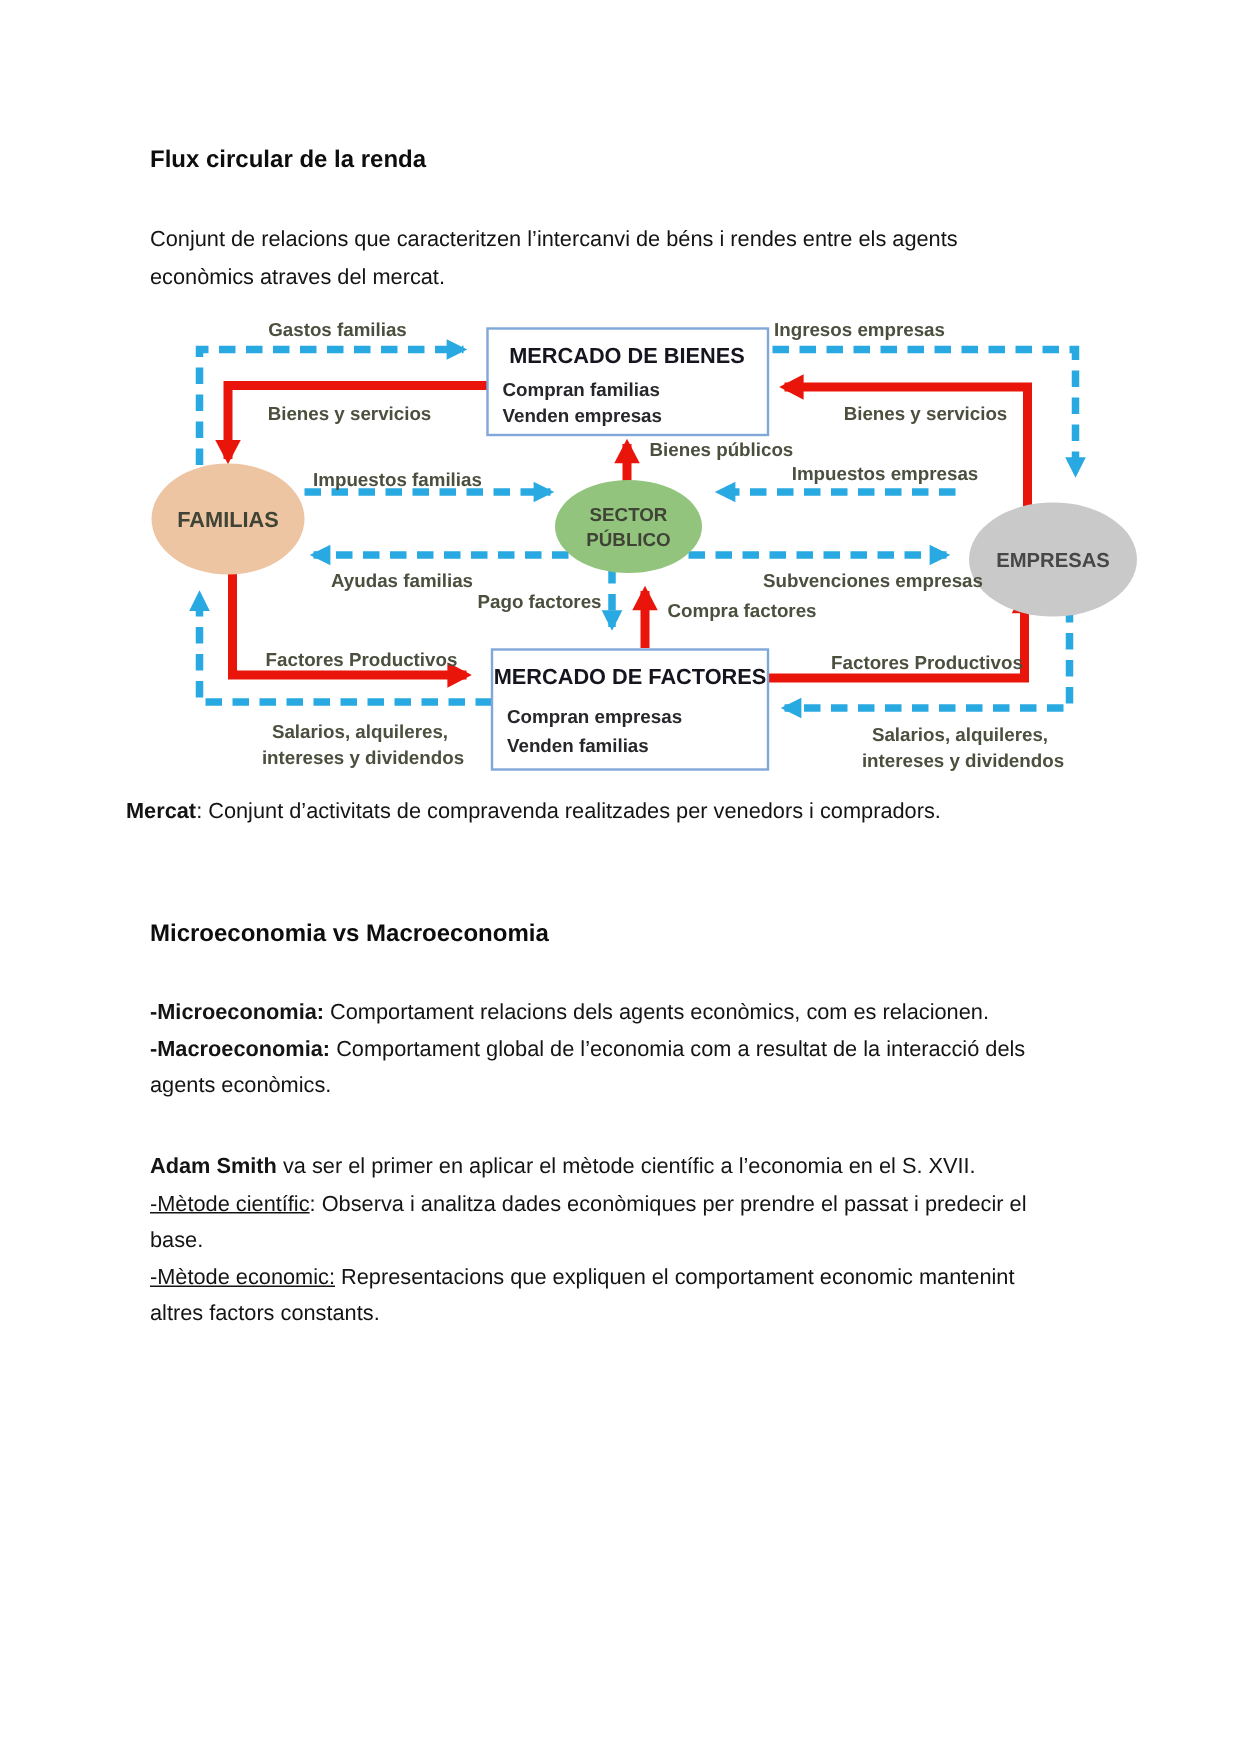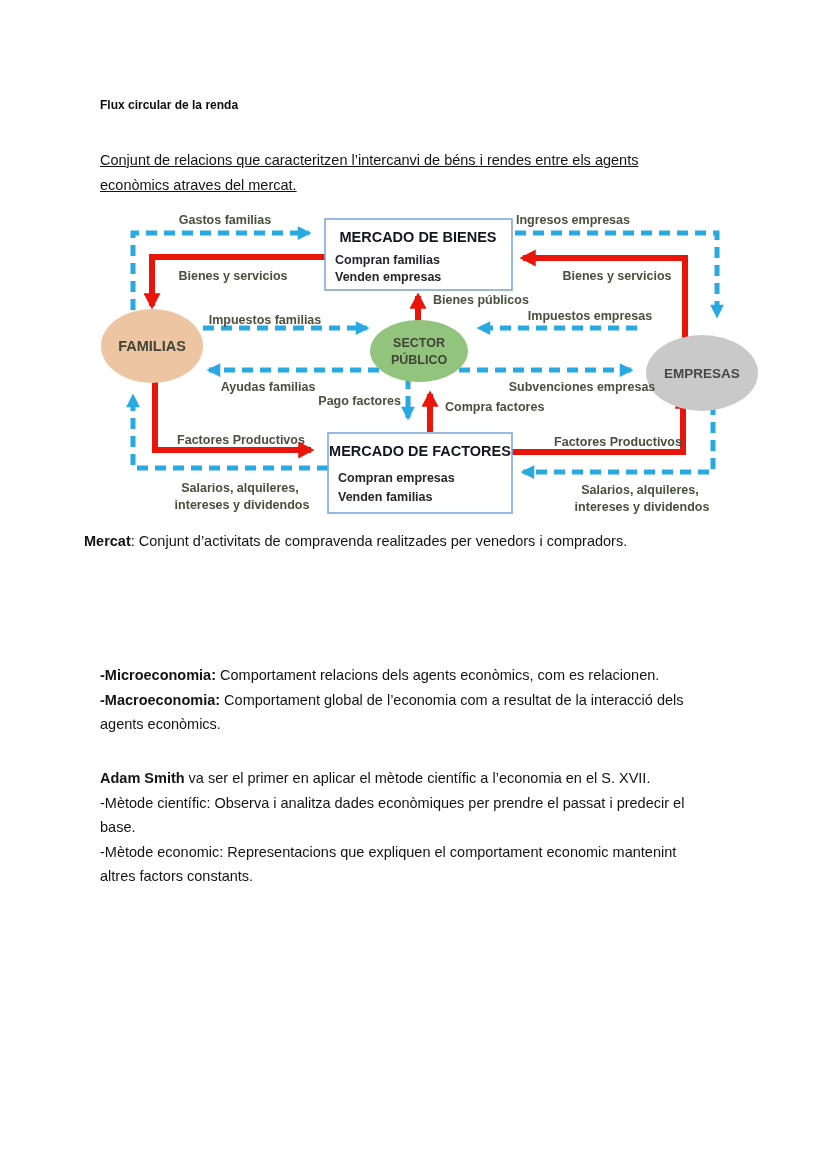--- a/index.html
+++ b/index.html
@@ -1,42 +1,42 @@
 <!DOCTYPE html>
 <html><head>
 <meta charset="utf-8">
 <style>
   html,body{margin:0;padding:0;background:#fff;}
   .page{
     position:relative;width:828px;height:1169px;background:#ffffff;
     font-family:"Liberation Sans",sans-serif;color:#111;overflow:hidden;
   }
   .abs{position:absolute;}
-  h1{font-size:12px;font-weight:bold;margin:0;color:#0d0d0d;letter-spacing:0;}
+  h1{font-size:16px;font-weight:bold;margin:0;color:#0d0d0d;letter-spacing:0;}
   .body-text{font-size:14.5px;line-height:24.5px;color:#141414;width:650px;}
   .b{font-weight:bold;}
-  .u{}
+  .u{text-decoration:underline;}
   svg text{font-family:"Liberation Sans",sans-serif;}
   .flow-label{font-size:12.5px;font-weight:600;}
   .node-label{font-weight:bold;}
   .box-rect{fill:#ffffff;stroke-width:1.6;}
   .market-title{font-size:14.5px;font-weight:bold;fill:#15151f;}
   .market-sub{font-size:12.5px;font-weight:bold;fill:#26262b;}
   .arrow{fill:none;}
   .arrow.blue{stroke-width:5;stroke-dasharray:11 7;}
   .arrow.red{stroke-width:6;}
 </style>
 </head>
 <body>
 
 <div class="page">
 
   <h1 class="abs" style="left:100px;top:98px;">Flux circular de la renda</h1>
 
-  <div class="abs body-text" style="left:100px;top:148px;text-decoration:underline;">
+  <div class="abs body-text" style="left:100px;top:148px;">
     <span>Conjunt de relacions que caracteritzen l’intercanvi de béns i rendes entre els agents</span><br>
     <span>econòmics atraves del mercat.</span>
   </div>
 
   <svg class="abs" style="left:85px;top:198px;" width="690" height="332" viewBox="0 0 690 332">
     <defs>
       <marker id="ab" viewBox="0 0 12 12" refX="9" refY="6" markerWidth="16" markerHeight="15" markerUnits="userSpaceOnUse" orient="auto">
         <path d="M0,0.5 L11,6 L0,11.5 Z" fill="#29a9e1"></path>
       </marker>
       <marker id="ar" viewBox="0 0 12 12" refX="9" refY="6" markerWidth="18" markerHeight="17" markerUnits="userSpaceOnUse" orient="auto">
@@ -103,20 +103,21 @@
       <text x="157" y="311" text-anchor="middle" class="flow-label">intereses y dividendos</text>
       <text x="555" y="296" text-anchor="middle" class="flow-label">Salarios, alquileres,</text>
       <text x="557" y="313" text-anchor="middle" class="flow-label">intereses y dividendos</text>
     </g>
   </svg>
 
   <div class="abs body-text" style="left:84px;top:529px;">
     <span class="b">Mercat</span><span>: Conjunt d’activitats de compravenda realitzades per venedors i compradors.</span>
   </div>
 
+  <h1 class="abs" style="left:100px;top:614px;">Microeconomia vs Macroeconomia</h1>
 
   <div class="abs body-text" style="left:100px;top:663px;">
     <span class="b">-Microeconomia:</span><span> Comportament relacions dels agents econòmics, com es relacionen.</span><br>
     <span class="b">-Macroeconomia:</span><span> Comportament global de l’economia com a resultat de la interacció dels</span><br>
     <span>agents econòmics.</span>
   </div>
 
   <div class="abs body-text" style="left:100px;top:766px;">
     <span class="b">Adam Smith</span><span> va ser el primer en aplicar el mètode científic a l’economia en el S. XVII.</span><br>
     <span class="u">-Mètode científic</span><span>: Observa i analitza dades econòmiques per prendre el passat i predecir el</span><br>

